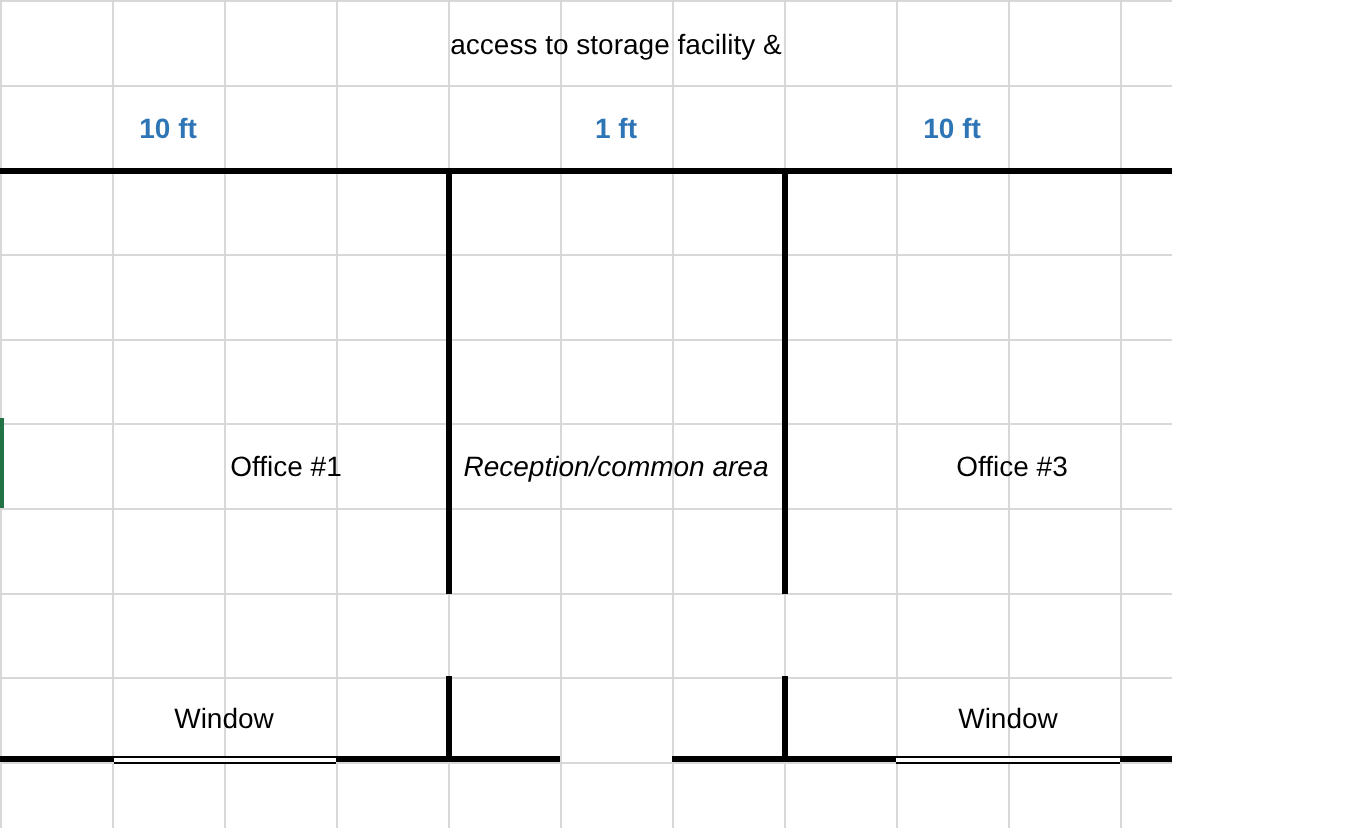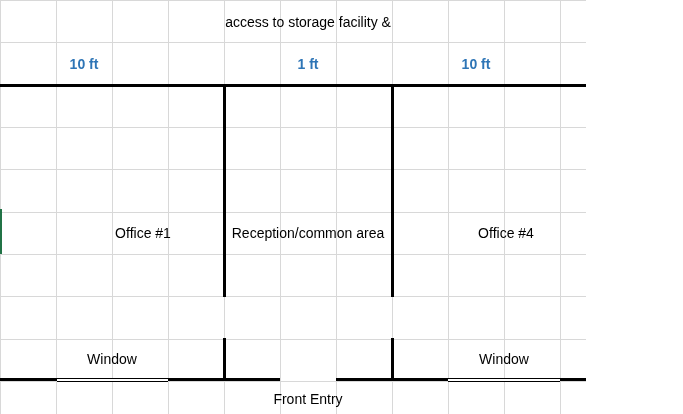--- a/index.html
+++ b/index.html
@@ -69,21 +69,21 @@
   .top-note { text-align: center; white-space: nowrap; }
   .top-note span { display: block; }
 
   
   #lbl-top        { left: 308px; top: 22px;  }
   #dim-office1    { left: 84px;  top: 64px;  }
   #dim-reception  { left: 308px; top: 64px;  }
   #dim-office2    { left: 476px; top: 64px;  }
   #dim-depth      { left: 644px; top: 236px; text-decoration: underline; }
   #lbl-office1    { left: 114px; top: 233px; margin-left: 29px; }
-  #lbl-reception  { left: 308px; top: 233px; }
+  #lbl-reception  { left: 308px; top: 233px; font-style: italic; }
   #lbl-office2    { left: 506px; top: 233px; }
   #lbl-window1    { left: 112px; top: 359px; }
   #lbl-window2    { left: 504px; top: 359px; }
   #lbl-entry      { left: 308px; top: 399px; }
 </style>
 </head>
 <body>
 
 <div class="sheet">
 
@@ -114,20 +114,19 @@
     <span>access to storage facility &amp;</span>
   </div>
 
   <div class="lbl dim" id="dim-office1">10 ft</div>
   <div class="lbl dim" id="dim-reception">1 ft</div>
   <div class="lbl dim" id="dim-office2">10 ft</div>
   <div class="lbl dim" id="dim-depth">13 ft</div>
 
   <div class="lbl" id="lbl-office1">Office #1</div>
   <div class="lbl" id="lbl-reception">Reception/common area</div>
-  <div class="lbl" id="lbl-office2">Office #4</div>
+  <div class="lbl" id="lbl-office2">Office #3</div>
 
   <div class="lbl" id="lbl-window1">Window</div>
   <div class="lbl" id="lbl-window2">Window</div>
 
-  <div class="lbl" id="lbl-entry">Front Entry</div>
 
 </div>
 
 </body></html>

